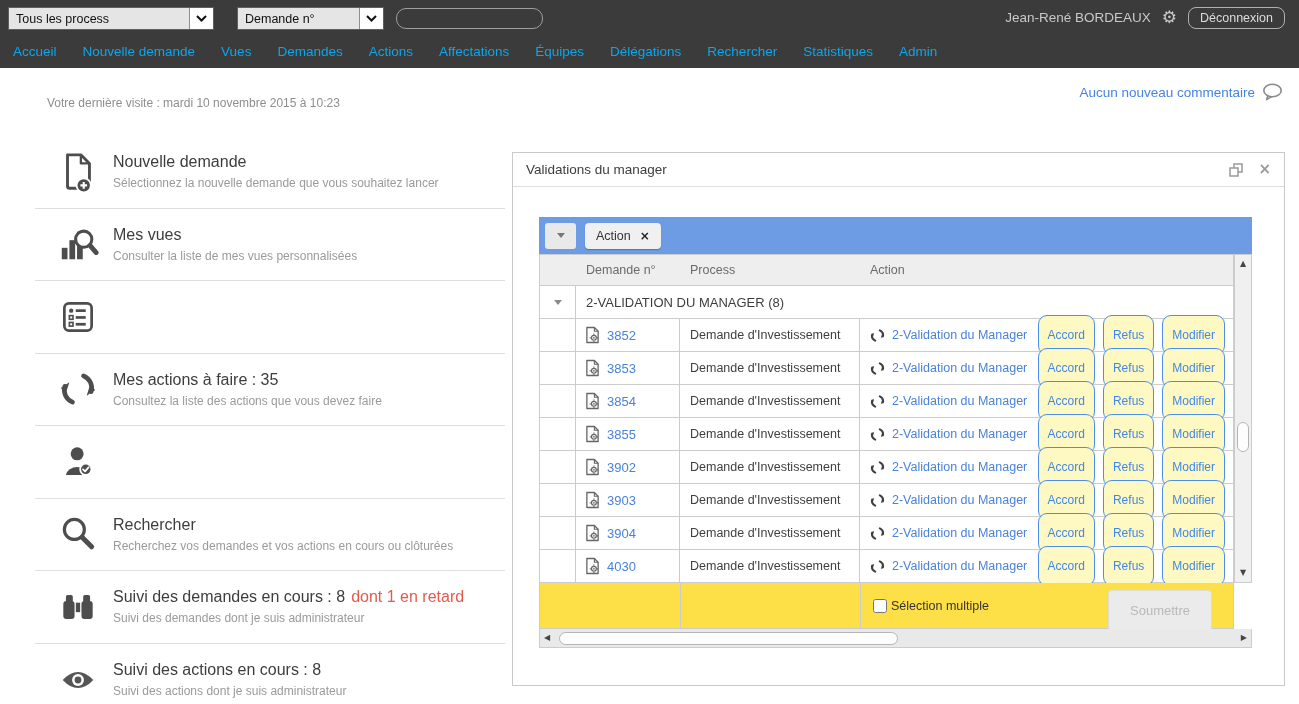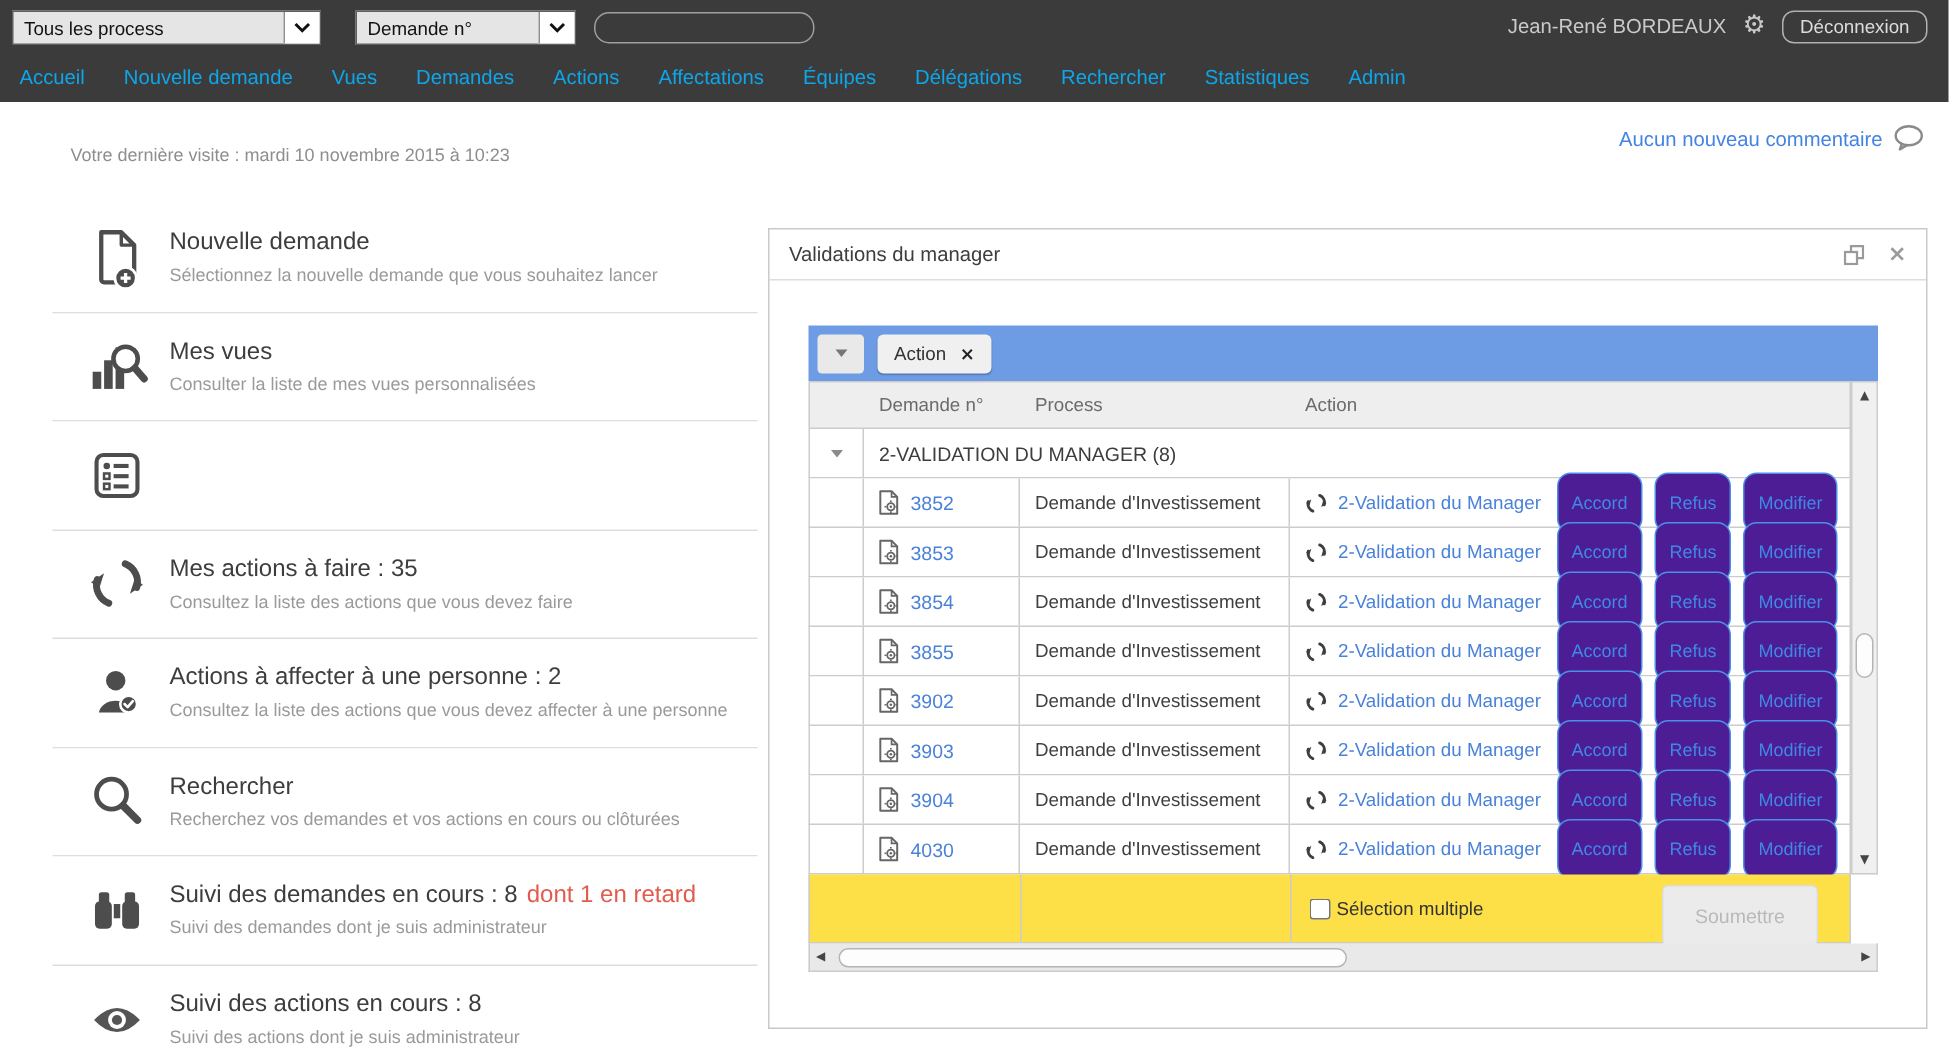--- a/index.html
+++ b/index.html
@@ -71,21 +71,21 @@
   .g-label{display:flex;align-items:center;padding-left:10px;font-size:13px;color:#3d3d3d}
   .trow{display:flex;height:33px;border:1px solid #ccc;border-top:none;background:#fff;align-items:stretch}
   .c-exp{width:36px;flex:none;border-right:1px solid #ccc}
   .c-id{width:104px;flex:none;border-right:1px solid #ccc;display:flex;align-items:center;padding-left:9px;gap:7px}
   .c-process{width:180px;flex:none;border-right:1px solid #ccc;display:flex;align-items:center;
     padding-left:10px;font-size:12.5px;color:#3f3f3f}
   .c-action{flex:1;display:flex;align-items:center;padding:0 8px 0 10px;gap:7px;min-width:0}
   .id-link{color:#4a82d9;font-size:13px;cursor:pointer;text-decoration:none}
   .action-link{color:#4a82d9;font-size:12.5px;cursor:pointer;text-decoration:none;white-space:nowrap}
   .btn-group{margin-left:auto;display:flex;gap:8px}
-  .row-btn{background:#4c1d95;border:1px solid #4c8fe8;color:#4187e5;border-radius:9px;font-size:12px;
+  .row-btn{background:#fef9c3;border:1px solid #4c8fe8;color:#4187e5;border-radius:9px;font-size:12px;
     padding:0 9px;height:40px;cursor:pointer;font-family:inherit;white-space:nowrap}
 
   .tfoot{display:flex;height:46px;background:#fde047;border:1px solid #ccc;border-top:none;position:relative;align-items:center}
   .f-div{position:absolute;top:0;bottom:0;width:1px;background:#ccc}
   .f-div1{left:140px}.f-div2{left:320px}
   .ms-wrap{position:absolute;left:333px;display:flex;align-items:center;gap:4px}
   .ms-wrap input{width:14px;height:14px;cursor:pointer}
   .ms-label{font-size:12.5px;color:#333}
   .submit-btn{position:absolute;right:21px;top:7px;width:104px;height:41px;background:#ebebeb;
     border:1px solid #dcdcdc;border-radius:4px;color:#b9b9b9;font-size:13px;font-family:inherit}
@@ -225,24 +225,20 @@
 
     <div class="menu-item">
       <div class="mi-icon">
         <svg width="38" height="38" viewBox="0 0 44 44">
           <circle cx="21" cy="12.5" r="7.5" fill="#4d4d4d"></circle>
           <path d="M8 37 a13.2 11 0 0 1 26 0 z" fill="#4d4d4d"></path>
           <circle cx="31" cy="30.5" r="6.5" fill="#4d4d4d" stroke="#fff" stroke-width="2"></circle>
           <path d="M27.8 30.5 l2.4 2.4 4-4.6" stroke="#fff" stroke-width="2" fill="none" stroke-linecap="round" stroke-linejoin="round"></path>
         </svg>
       </div>
-      <div class="mi-text">
-        <div class="mi-title"><span>Actions à affecter à une personne : 2</span></div>
-        <div class="mi-sub">Consultez la liste des actions que vous devez affecter à une personne</div>
-      </div>
     </div>
 
     <div class="menu-item">
       <div class="mi-icon">
         <svg width="40" height="40" viewBox="0 0 44 44">
           <circle cx="18" cy="17" r="11" fill="none" stroke="#4d4d4d" stroke-width="3.5"></circle>
           <path d="M26.5 25.5 L37 36" stroke="#4d4d4d" stroke-width="5.5" stroke-linecap="round"></path>
         </svg>
       </div>
       <div class="mi-text">

